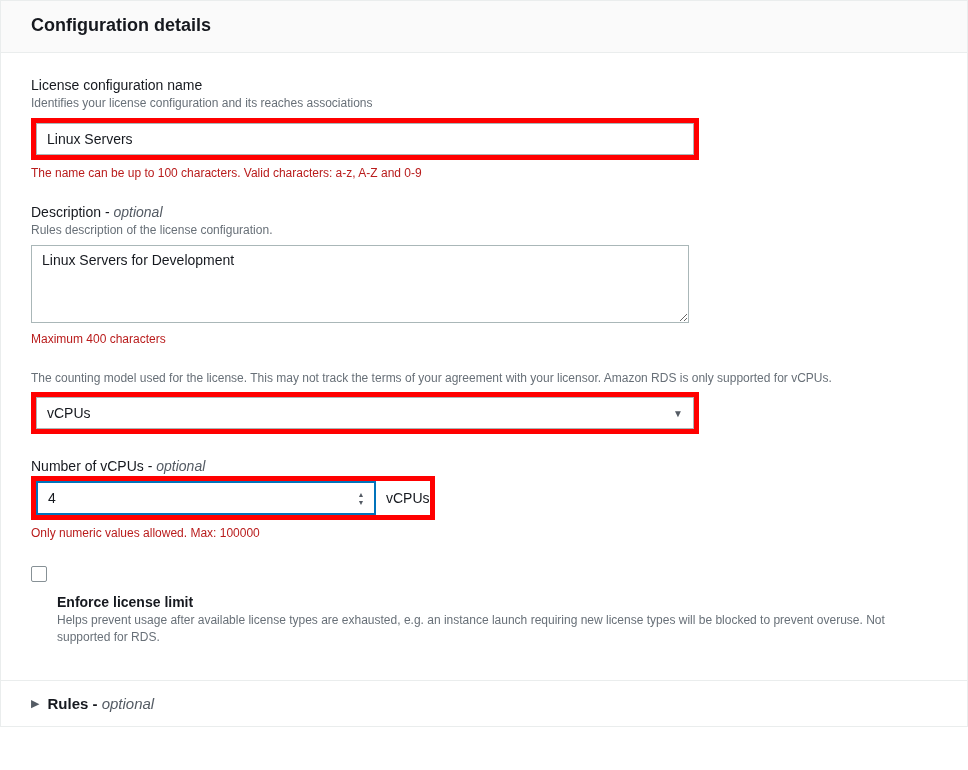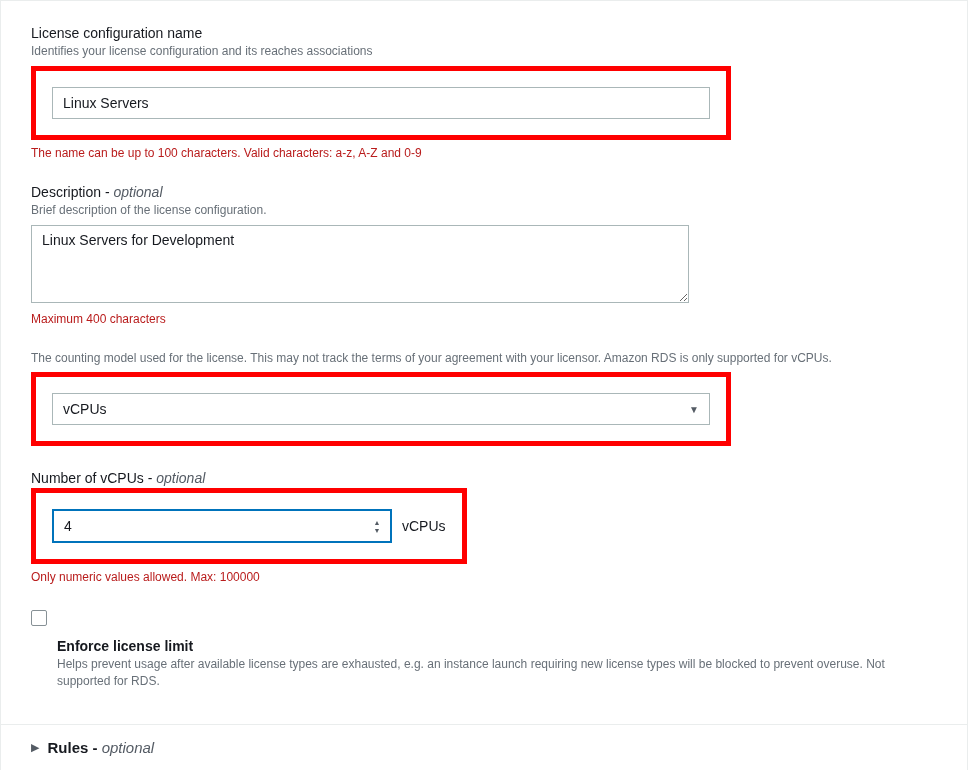--- a/index.html
+++ b/index.html
@@ -47,21 +47,21 @@
     margin-bottom: 6px;
     line-height: 1.4;
   }
   .field-hint {
     font-size: 12px;
     color: #b91c1c;
     margin-top: 6px;
   }
   .highlight-wrap {
     border: 5px solid #ff0000;
-    padding: 16px;
+    padding: 0;
     display: inline-block;
   }
   .text-input {
     width: 658px;
     height: 32px;
     border: 1px solid #aab7b8;
     padding: 4px 10px;
     font-size: 14px;
     color: #16191f;
     font-family: inherit;
@@ -194,37 +194,40 @@
     font-style: italic;
     font-weight: 400;
     color: #545b64;
   }
 </style>
 </head>
 <body>
 
 <div class="panel">
 
+  <div class="panel-header">
+    <h2>Configuration details</h2>
+  </div>
 
   <div class="panel-body">
 
     <div class="field-group">
       <div class="field-label">License configuration name</div>
       <div class="field-desc">Identifies your license configuration and its reaches associations</div>
       <div class="highlight-wrap">
         <input type="text" class="text-input" value="Linux Servers" style="">
       </div>
       <div class="field-hint">The name can be up to 100 characters. Valid characters: a-z, A-Z and 0-9</div>
     </div>
 
     <div class="field-group">
       <div class="field-label">
         <span>Description - </span><span class="optional">optional</span>
       </div>
-      <div class="field-desc">Brief description of the license configuration.</div>
+      <div class="field-desc">Rules description of the license configuration.</div>
       <textarea class="textarea-input" style="">Linux Servers for Development</textarea>
       <div class="field-hint">Maximum 400 characters</div>
     </div>
 
     <div class="field-group">
       <div class="field-desc">The counting model used for the license. This may not track the terms of your agreement with your licensor. Amazon RDS is only supported for vCPUs.</div>
       <div class="highlight-wrap">
         <div class="select-wrap">
           <span class="select-value">vCPUs</span>
           <span class="select-caret">▼</span>

